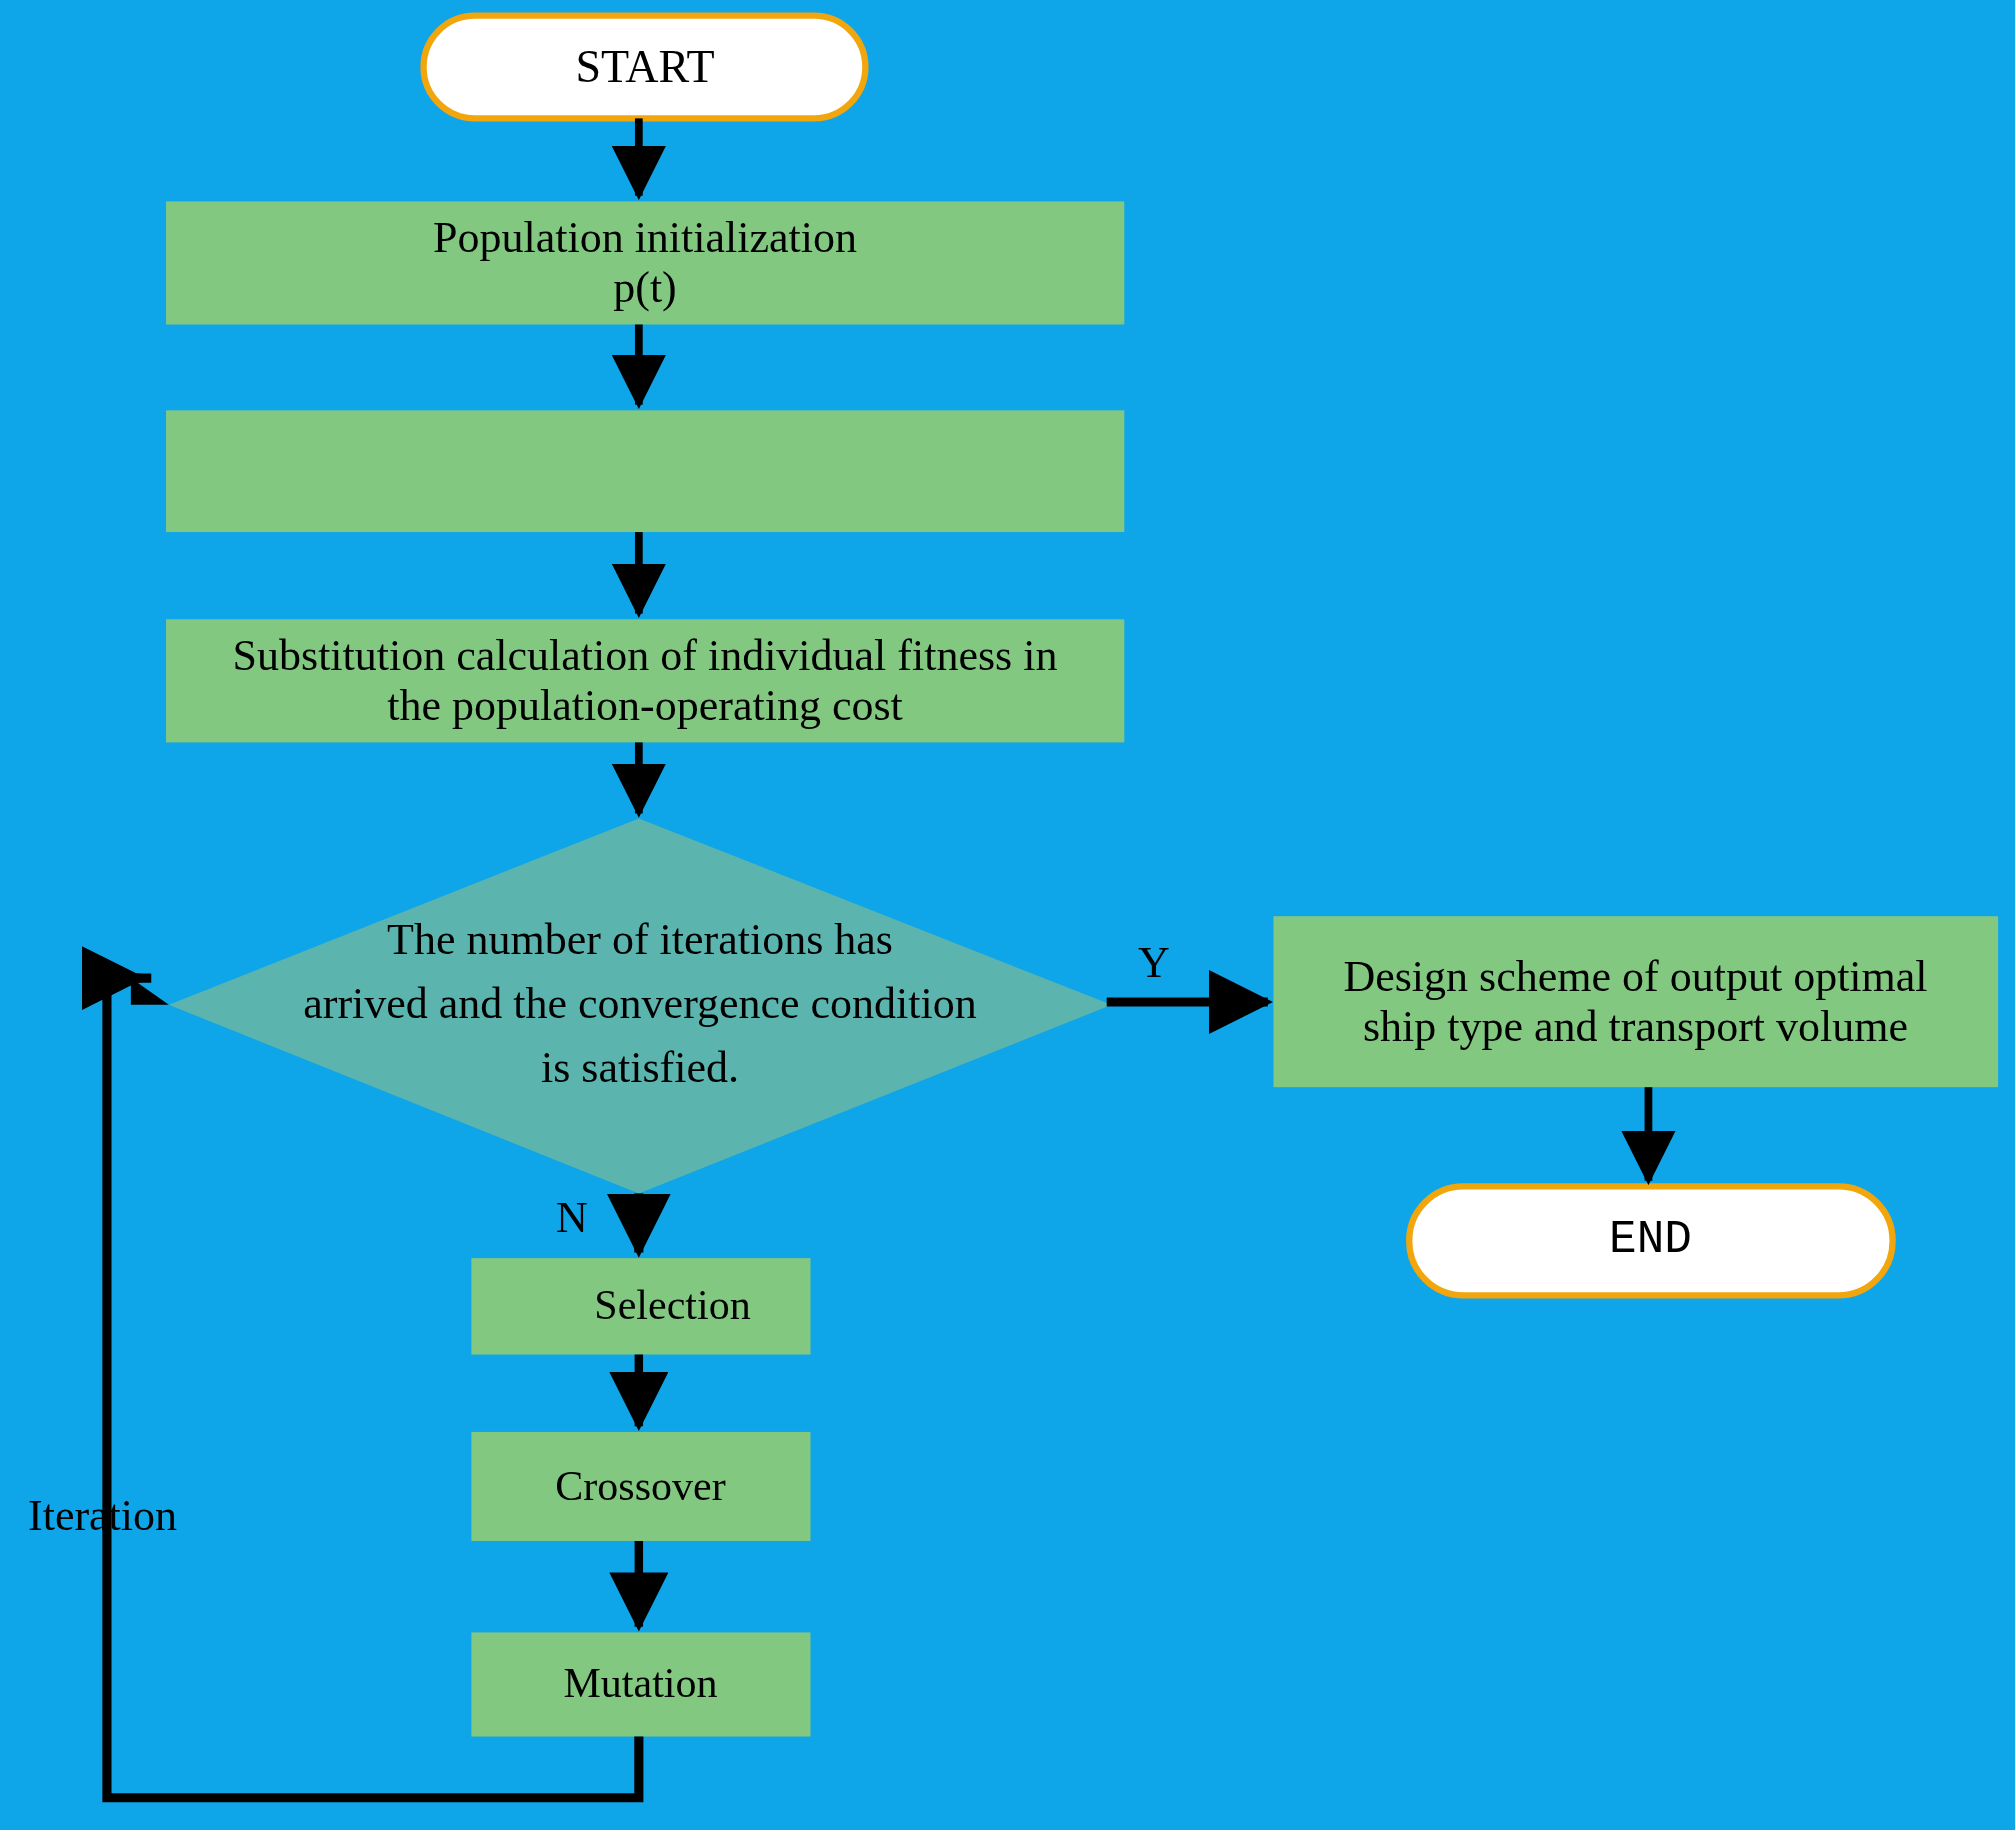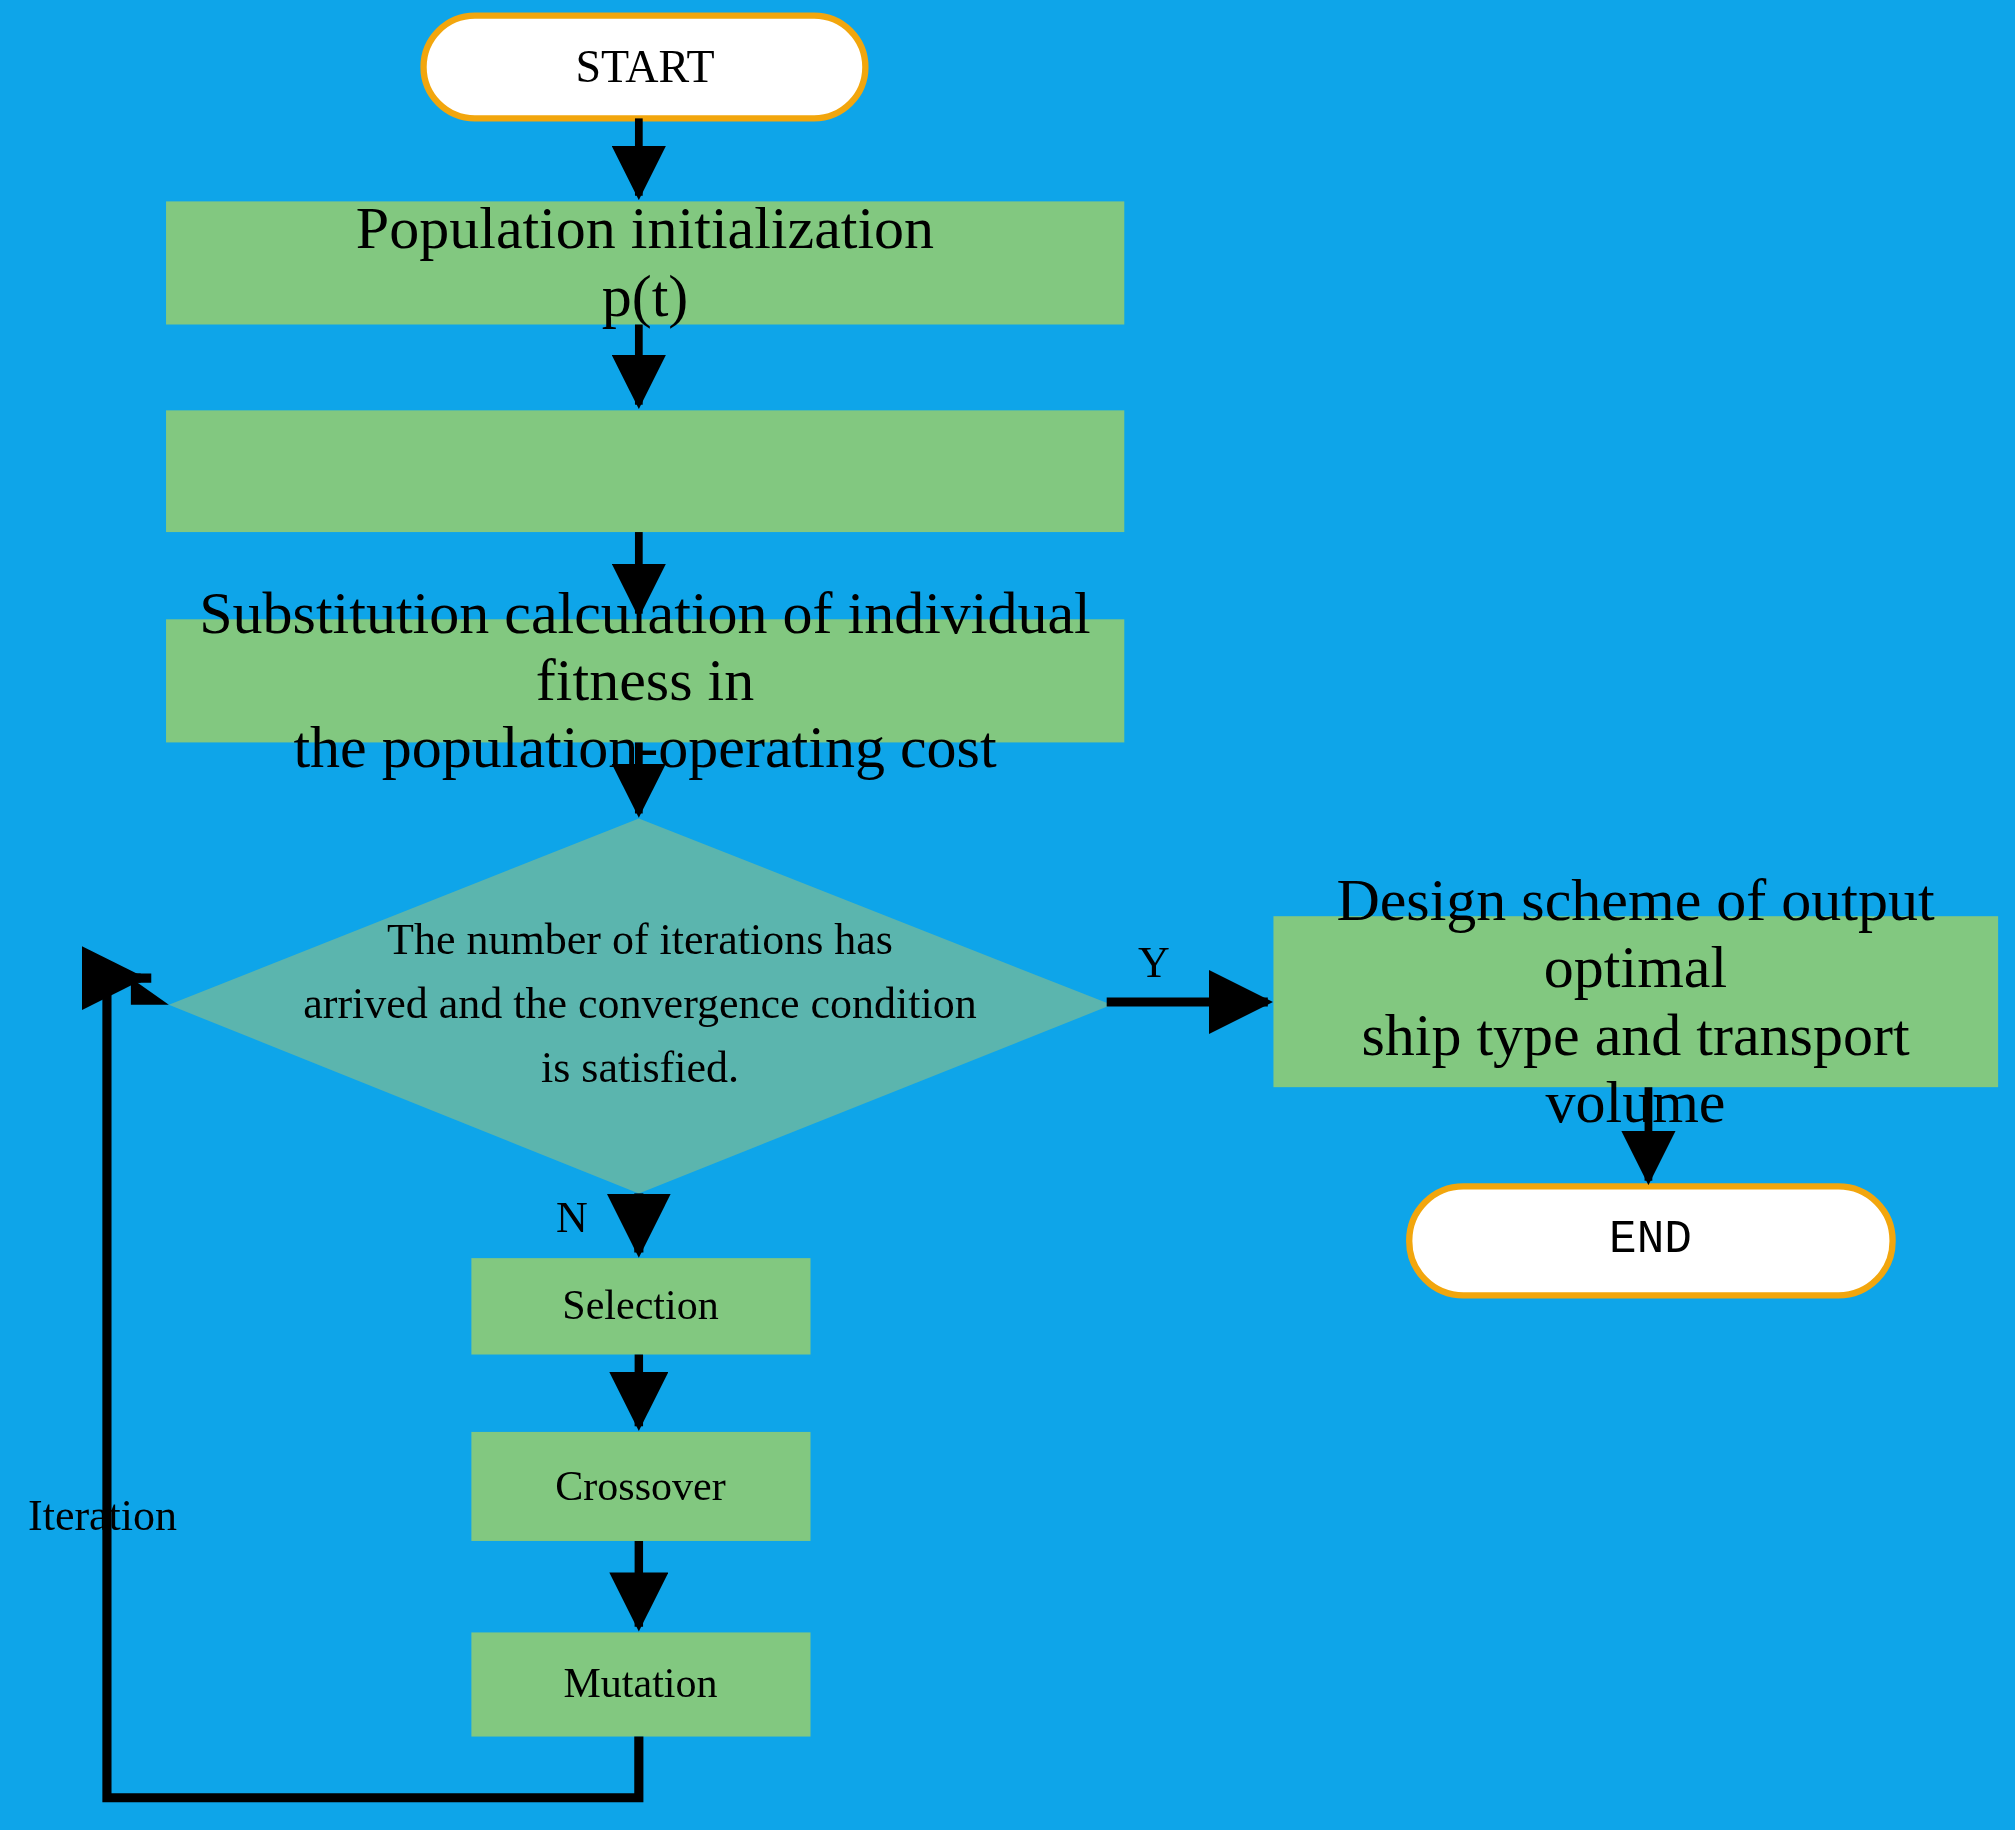--- a/index.html
+++ b/index.html
@@ -29,21 +29,21 @@
     align-items: center;
     justify-content: center;
     text-align: center;
     color: #000000;
     font-family: "Liberation Serif", "DejaVu Serif", serif;
     line-height: 1.12;
     white-space: pre-line;
     pointer-events: none;
   }
   .terminator-label { font-size: 46px; }
-  .process-label    { font-size: 60px; }
+  .process-label    { font-size: 44px; }
   .small-process-label { font-size: 42px; }
   .decision-label   { font-size: 44px; line-height: 1.45; }
   .edge-label {
     position: absolute;
     color: #000000;
     font-family: "Liberation Serif", "DejaVu Serif", serif;
     font-size: 44px;
     line-height: 1;
   }
 </style>
@@ -113,21 +113,21 @@
 
   <div class="node-text decision-label" style="left:211px; top:879px; width:858px; height:250px;">The number of iterations has
 arrived and the convergence condition
 is satisfied.</div>
 
   <div class="node-text process-label" style="left:1273px; top:916px; width:725px; height:171px;">Design scheme of output optimal
 ship type and transport volume</div>
 
   <div class="node-text terminator-label" style="left:1409px; top:1186px; width:483px; height:109px;font-family:Liberation Mono, monospace;">END</div>
 
-  <div class="node-text small-process-label" style="left:471px; top:1258px; width:339px; height:96px;">Selection</div>
+  <div class="node-text small-process-label" style="left:471px; top:1258px; width:339px; height:96px;padding-left:32px;">Selection</div>
 
   <div class="node-text small-process-label" style="left:471px; top:1432px; width:339px; height:109px;text-align:center;">Crossover</div>
 
   <div class="node-text small-process-label" style="left:471px; top:1632px; width:339px; height:104px;">Mutation</div>
 
   <div class="edge-label" style="left:1138px; top:941px;">Y</div>
 
   <div class="edge-label" style="left:556px; top:1196px;">N</div>
 
   <div class="edge-label" style="left:28px; top:1446px;margin-top:48px;">Iteration</div>

